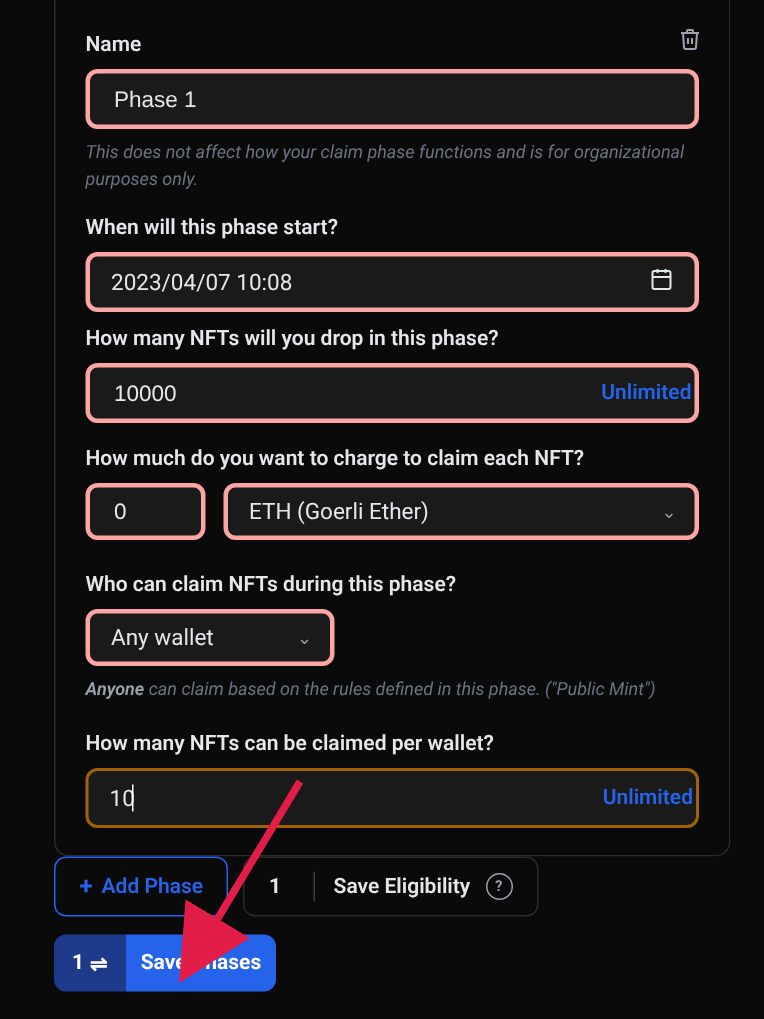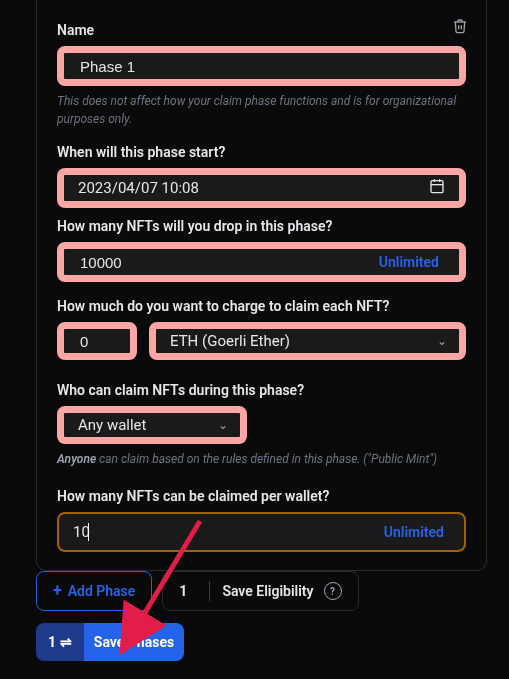--- a/index.html
+++ b/index.html
@@ -1,32 +1,32 @@
 <!DOCTYPE html>
 <html><head>
 <meta charset="utf-8">
 <style>
   html,body{margin:0;padding:0;background:#000;font-family:-apple-system,BlinkMacSystemFont,"Segoe UI",Roboto,Helvetica,Arial,sans-serif;color:#e5e7eb;}
   .frame{width:509px;height:679px;background:#0a0a0a;position:relative;overflow:hidden;}
   .card{position:absolute;left:36px;right:22px;top:0;bottom:108px;border:1px solid #2a2a2a;border-top:none;border-radius:0 0 10px 10px;padding:18px 20px 26px 20px;overflow:hidden;}
   .trash{position:absolute;top:18px;right:18px;color:#9ca3af;font-size:16px;cursor:pointer;}
   .label{font-size:14px;font-weight:600;color:#e5e7eb;margin-top:10px;margin-bottom:8px;}
   .label.first{margin-top:4px;}
-  .input{width:100%;box-sizing:border-box;background:#1a1a1a;border:7px solid #fca5a5;border-radius:8px;height:40px;padding:0 14px;color:#e5e7eb;font-size:15px;display:flex;align-items:center;position:relative;}
+  .input{width:100%;box-sizing:border-box;background:#1a1a1a;border:3px solid #fca5a5;border-radius:8px;height:40px;padding:0 14px;color:#e5e7eb;font-size:15px;display:flex;align-items:center;position:relative;}
   .input.small{height:38px;}
   .input input{background:transparent;border:none;outline:none;color:#e5e7eb;font-size:15px;width:100%;}
   .help{font-size:12px;color:#6b7280;line-height:1.5;margin-top:6px;margin-bottom:16px;font-style:italic;}
   .help .strong{color:#9ca3af;font-weight:600;}
   .row{display:flex;gap:12px;}
   .col-price{width:80px;}
   .col-currency{flex:1;}
   .select-chevron{position:absolute;right:12px;color:#9ca3af;font-size:12px;pointer-events:none;}
-  .select-narrow{width:190px;}
+  .select-narrow{width:166px;}
   .calendar{position:absolute;right:14px;color:#e5e7eb;}
-  .unlimited{position:absolute;right:20px;color:#2563eb;font-weight:600;font-size:14px;cursor:pointer;}
+  .unlimited{position:absolute;right:2px;color:#2563eb;font-weight:600;font-size:14px;cursor:pointer;}
   .focused{border:2px solid #a16207;}
   .footer{position:absolute;left:36px;right:22px;bottom:18px;}
   .btnrow{display:flex;gap:10px;margin-bottom:12px;}
   .btn{display:inline-flex;align-items:center;gap:6px;height:38px;padding:0 16px;border-radius:8px;font-size:14px;font-weight:600;cursor:pointer;border:1px solid #2a2a2a;background:#0a0a0a;}
   .btn.outline-blue{color:#2563eb;border-color:#2563eb;}
   .btn.reset{color:#e5e7eb;}
   .btn.reset .count{margin-right:10px;font-weight:700;}
   .btn.reset .q{width:16px;height:16px;border:1px solid #9ca3af;border-radius:50%;display:inline-flex;align-items:center;justify-content:center;font-size:10px;color:#9ca3af;margin-left:4px;}
   .savegroup{display:inline-flex;}
   .savegroup .count{background:#1e3a8a;color:#fff;height:38px;display:inline-flex;align-items:center;padding:0 12px;border-radius:8px 0 0 8px;font-weight:700;font-size:14px;gap:4px;}

